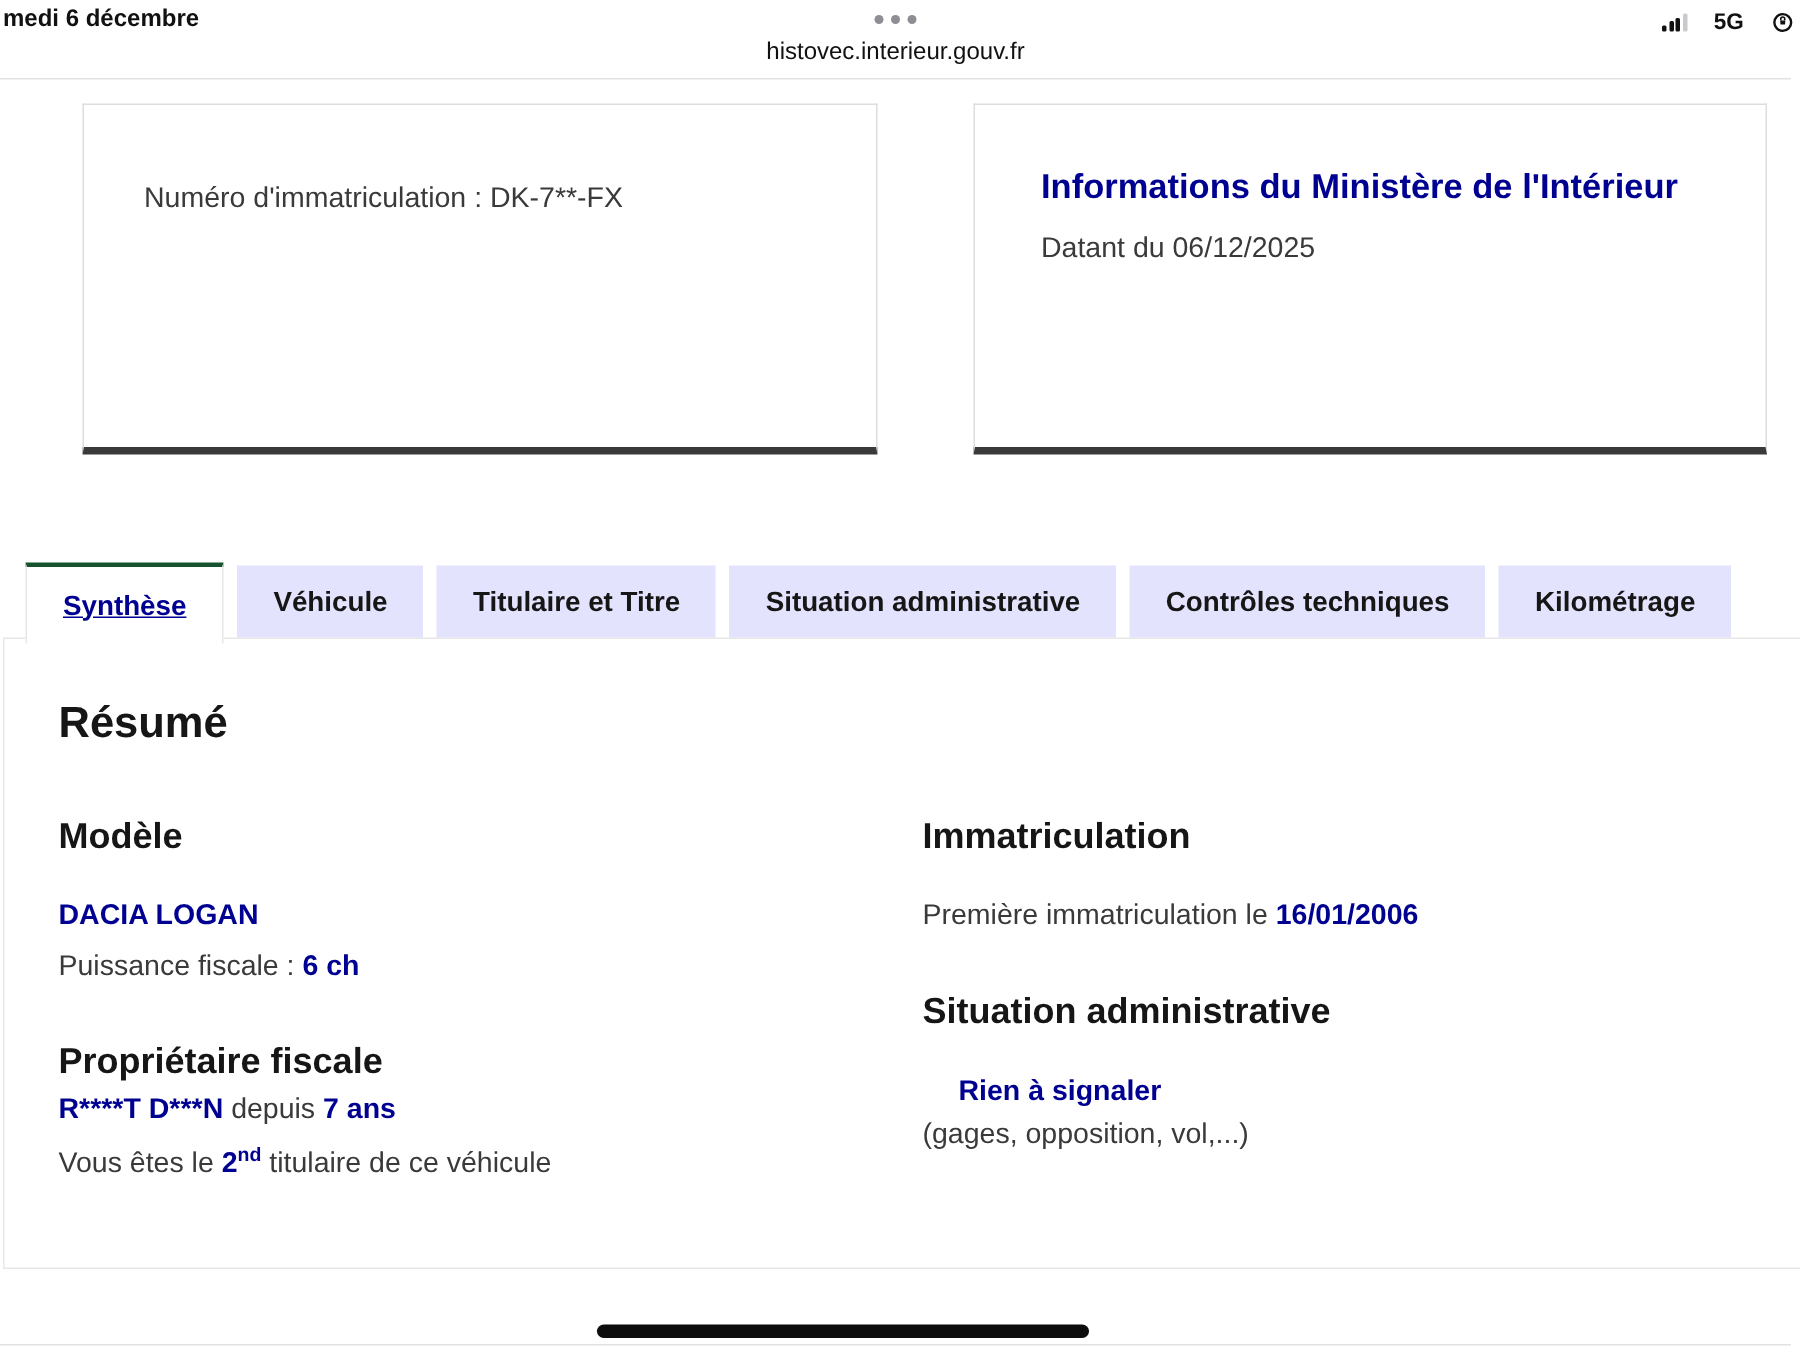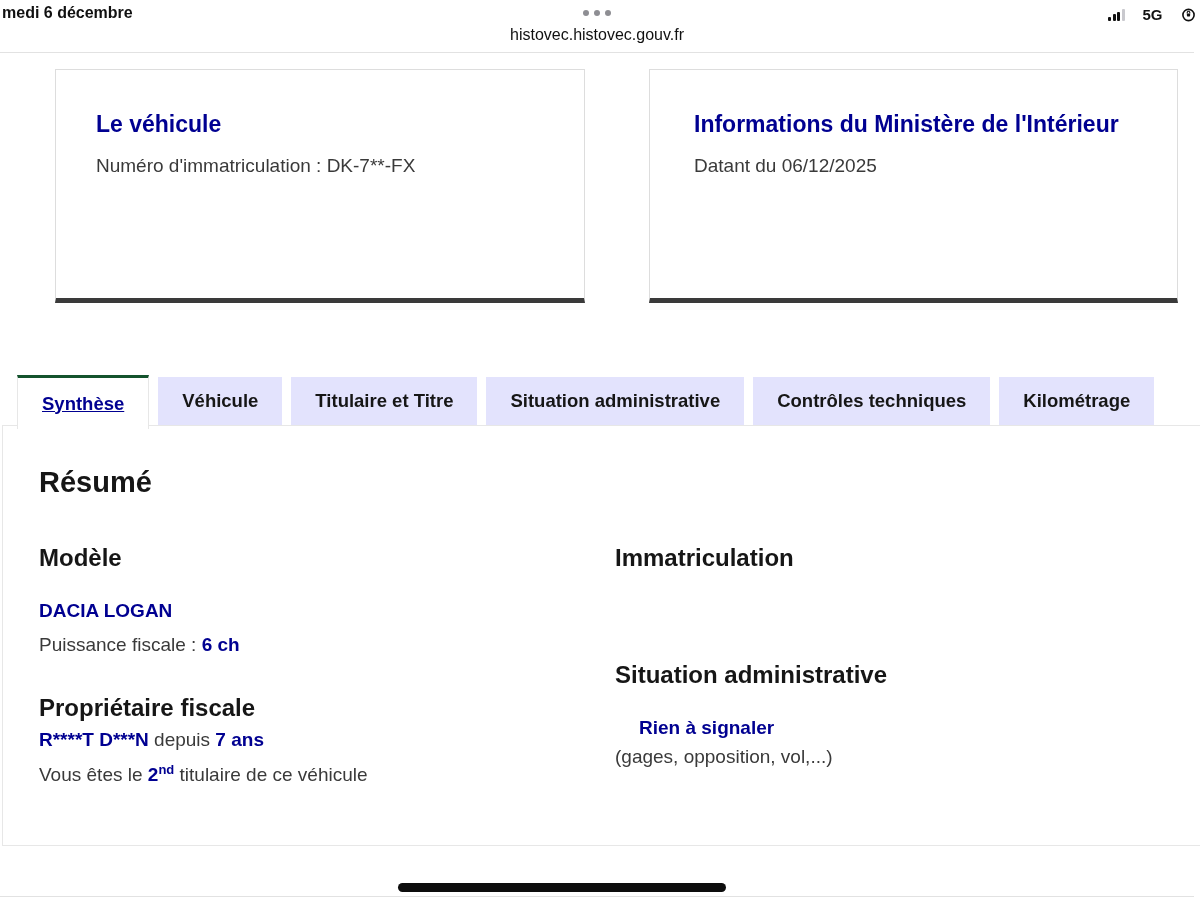--- a/index.html
+++ b/index.html
@@ -60,40 +60,39 @@
 
 <div class="screen">
 
   <div class="status-bar">
     <span class="sb-date">medi 6 décembre</span>
     <span class="sb-dots">
         <i></i>
         <i></i>
         <i></i>
       </span>
-    <span class="sb-url">histovec.histovec.gouv.fr</span>
+    <span class="sb-url">histovec.interieur.gouv.fr</span>
     <span class="sb-right">
       <span class="sb-signal">
           <i></i>
           <i></i>
           <i></i>
           <i></i>
         </span>
       <span class="sb-net">5G</span>
       <svg width="15" height="15" viewBox="0 0 15 15">
         <circle cx="7.5" cy="8" r="5.6" fill="none" stroke="#111" stroke-width="1.6"></circle>
         <rect x="5.9" y="6.6" width="3.2" height="2.8" rx="0.6" fill="#111"></rect>
         <path d="M6.2 6.6 V5.6 a1.3 1.3 0 0 1 2.6 0 V6.6" fill="none" stroke="#111" stroke-width="1.1"></path>
       </svg>
       <span class="sb-batt">10</span>
     </span>
   </div>
 
   <div class="card card-1">
-    <div class="card-title">Le véhicule</div>
     <div class="card-body">Numéro d'immatriculation : DK-7**-FX</div>
   </div>
   <div class="card card-2">
     <div class="card-title">Informations du Ministère de l'Intérieur</div>
     <div class="card-body">Datant du 06/12/2025</div>
   </div>
 
   <div class="tabs">
       <div class="tab active">Synthèse</div>
       <div class="tab">Véhicule</div>
@@ -108,20 +107,21 @@
 
     <div class="h2" style="left:36px; top:118px;">Modèle</div>
     <div class="line blue" style="left:36px; top:171px;">DACIA LOGAN</div>
     <div class="line" style="left:36px; top:205px;"><span>Puissance fiscale : </span><span class="blue">6 ch</span></div>
 
     <div class="h2" style="left:36px; top:268px;">Propriétaire fiscale</div>
     <div class="line" style="left:36px; top:300px;"><span class="blue">R****T D***N</span><span> depuis </span><span class="blue">7 ans</span></div>
     <div class="line" style="left:36px; top:330px;"><span>Vous êtes le </span><span class="blue"><span>2</span><sup>nd</sup></span><span> titulaire de ce véhicule</span></div>
 
     <div class="h2" style="left:612px; top:118px;">Immatriculation</div>
+    <div class="line" style="left:612px; top:171px;"><span>Première immatriculation le </span><span class="blue">16/01/2006</span></div>
 
     <div class="h2" style="left:612px; top:235px;">Situation administrative</div>
     <div class="line blue" style="left:636px; top:288px;">Rien à signaler</div>
     <div class="line" style="left:612px; top:317px;">(gages, opposition, vol,...)</div>
   </div>
 
   <div class="home-indicator"></div>
   <div class="bottom-line"></div>
 </div>
 

